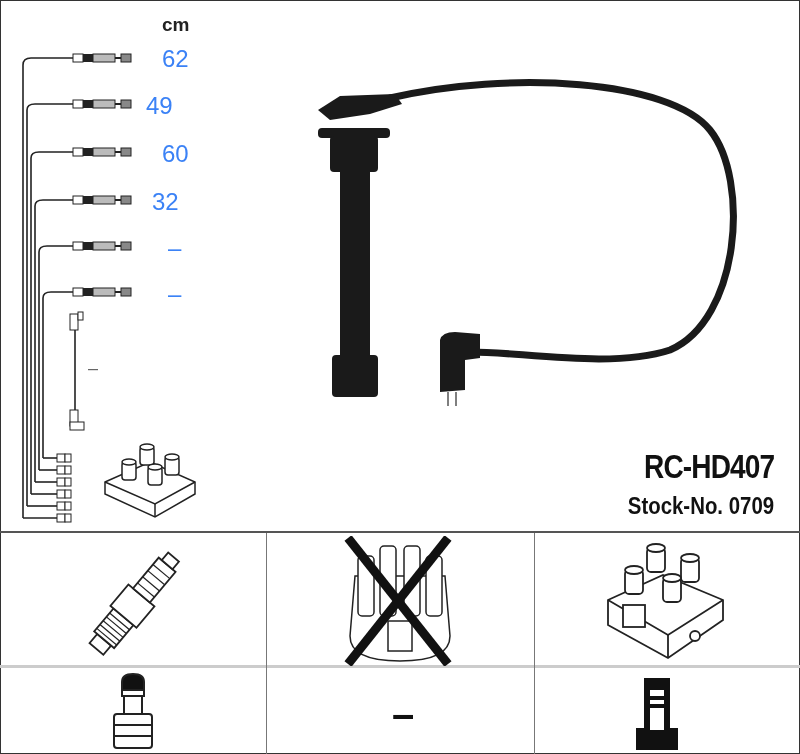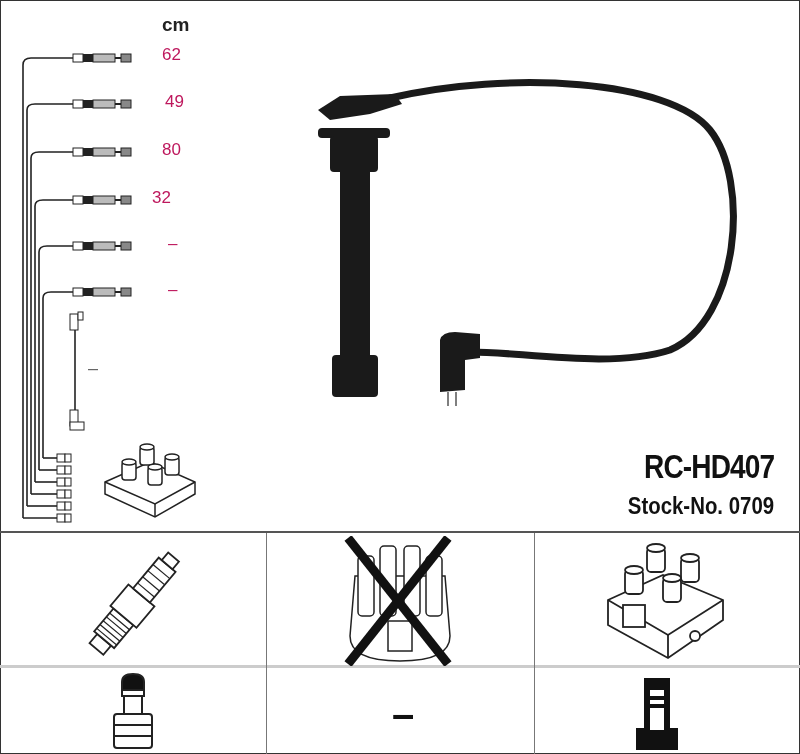--- a/index.html
+++ b/index.html
@@ -1,20 +1,20 @@
 <!DOCTYPE html>
 <html><head>
 <meta charset="utf-8">
 <style>
   html, body { margin:0; padding:0; background:#fff; }
   body { width:800px; height:754px; position:relative; overflow:hidden; font-family:"Liberation Sans", sans-serif; }
   .frame { position:absolute; left:0; top:0; width:798px; height:752px; border:1px solid #333; }
   .hline { position:absolute; left:0; width:800px; height:2px; background:#555; }
   .vline { position:absolute; width:1px; background:#777; }
-  .lbl { position:absolute; color:#be185d; font-size:17px; }
+  .lbl { position:absolute; color:#3b82f6; font-size:24px; }
   .unit { position:absolute; font-size:19px; font-weight:bold; color:#222; }
   .title { position:absolute; right:26px; top:448px; font-size:33px; font-weight:bold; color:#111; letter-spacing:-1px; transform:scaleX(0.85); transform-origin:right; }
   .stock { position:absolute; right:26px; top:492px; font-size:24px; font-weight:bold; color:#111; transform:scaleX(0.85); transform-origin:right; }
   svg { position:absolute; }
 </style>
 </head>
 <body>
 
 <div class="frame"></div>
 
@@ -93,22 +93,22 @@
         <rect x="10" y="0" width="10" height="8" fill="#222"></rect>
         <rect x="20" y="0" width="22" height="8" fill="#bbb" stroke="#222"></rect>
         <rect x="42" y="3" width="6" height="2" fill="#222"></rect>
         <rect x="48" y="0" width="10" height="8" fill="#888" stroke="#222"></rect>
       </g>
   </g>
 </svg>
 
 <div class="unit" style="left:162px;top:14px">cm</div>
 <div class="lbl" style="left:162px;top:45px">62</div>
-<div class="lbl" style="left:165px;top:92px">49</div>
-<div class="lbl" style="left:162px;top:140px">80</div>
+<div class="lbl" style="left:146px;top:92px">49</div>
+<div class="lbl" style="left:162px;top:140px">60</div>
 <div class="lbl" style="left:152px;top:188px">32</div>
 <div class="lbl" style="left:168px;top:234px">–</div>
 <div class="lbl" style="left:168px;top:280px">–</div>
 <div class="lbl" style="left:88px;top:358px;font-size:18px;color:#666">–</div>
 
 <svg width="100" height="90" style="left:100px;top:432px" viewBox="0 0 100 90">
   <g fill="#fff" stroke="#222" stroke-width="1.5">
     <path d="M5 50 L50 30 L95 50 L95 62 L55 85 L5 62 Z"></path>
     <path d="M5 50 L55 72 L95 50"></path>
       <path d="M55 72 V85"></path>

